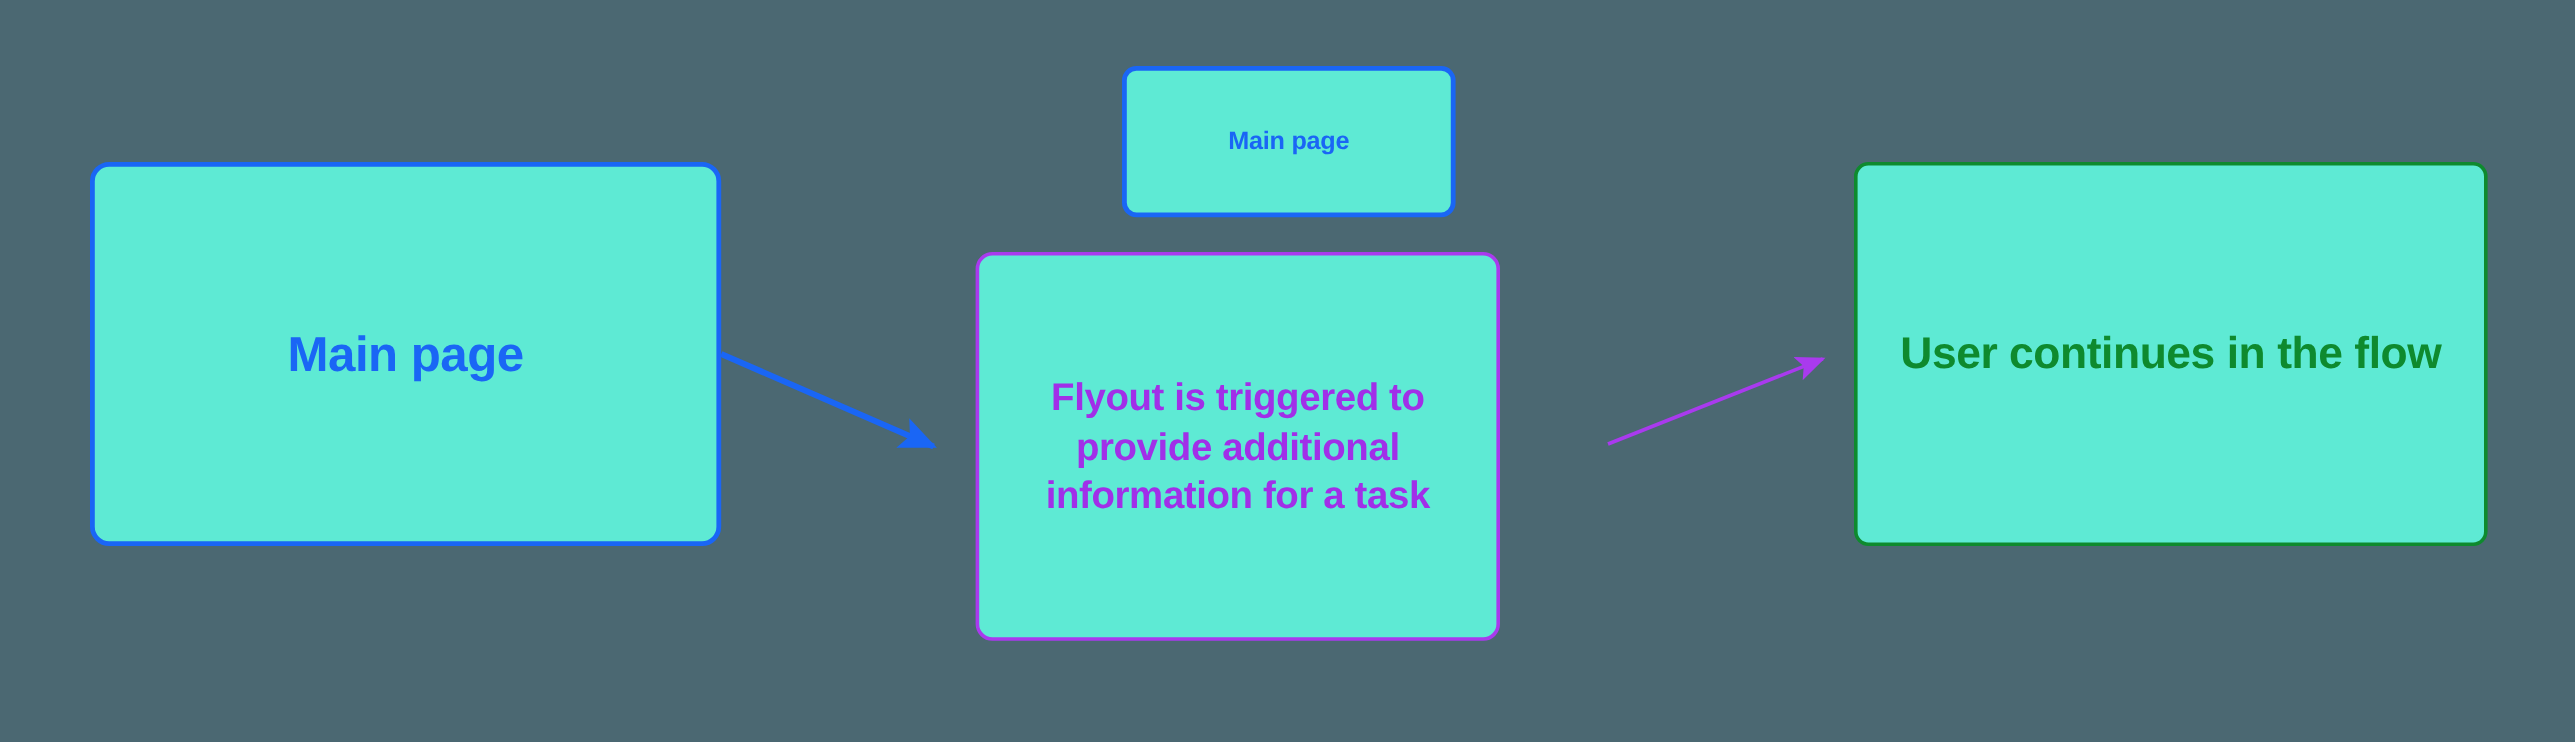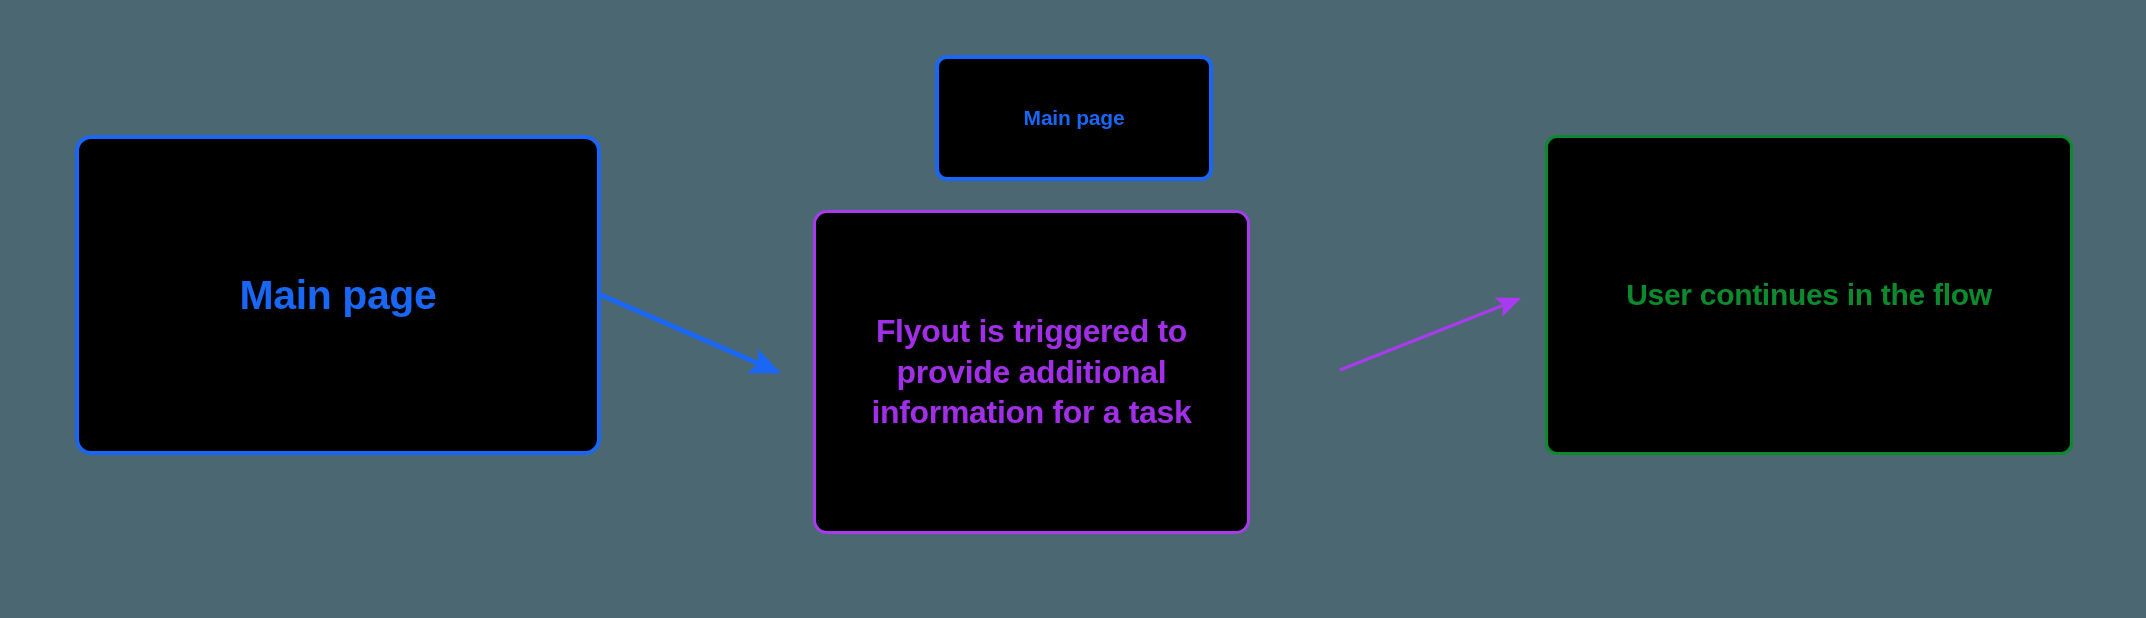--- a/index.html
+++ b/index.html
@@ -13,21 +13,21 @@
   }
   #canvas {
     position: relative;
     width: 2146px;
     height: 618px;
     background: #4b6872;
     overflow: hidden;
   }
   .node {
     position: absolute;
-    background: #000000;
+    background: #5eead4;
     border-style: solid;
     border-radius: 14px;
     box-sizing: border-box;
     display: flex;
     align-items: center;
     justify-content: center;
     text-align: center;
   }
   .node-label {
     font-weight: 700;
@@ -88,21 +88,21 @@
     left: 1545px;
     top: 135px;
     width: 528px;
     height: 320px;
     border-width: 3px;
     border-color: #0e8a2e;
     border-radius: 12px;
   }
   #node-user-continues .node-label {
     color: #0e8a2e;
-    font-size: 30px;
+    font-size: 37px;
   }
 
   
   #connectors {
     position: absolute;
     left: 0;
     top: 0;
     width: 2146px;
     height: 618px;
     pointer-events: none;

